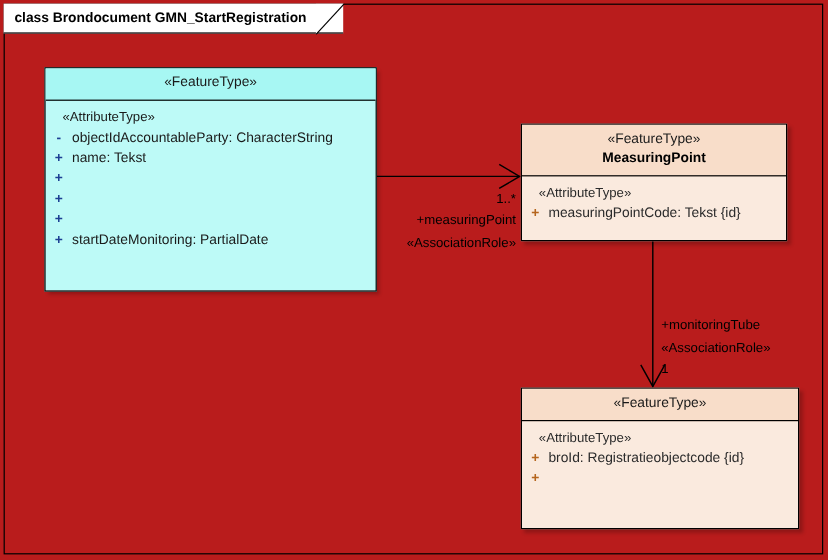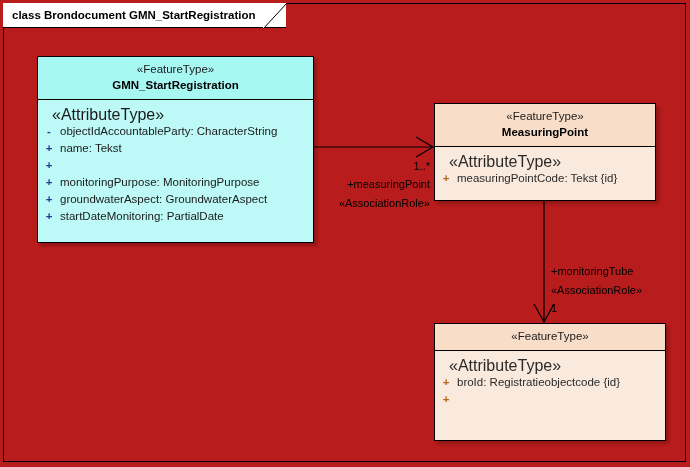--- a/index.html
+++ b/index.html
@@ -85,21 +85,21 @@
   .cls-name {
     font-size: 11.5px;
     font-weight: bold;
     color: #000000;
     line-height: 16px;
   }
   .cls-body {
     padding: 6px 0 6px 0;
   }
   .attr-stereo {
-    font-size: 16px;
+    font-size: 11px;
     color: #1a1a1a;
     padding-left: 14px;
     line-height: 17px;
   }
   .attr-row {
     display: flex;
     font-size: 11.5px;
     line-height: 17px;
     color: #1a1a1a;
   }
@@ -180,42 +180,39 @@
   <div class="lbl r" style="left:318px; top:177px; width:112px;">+measuringPoint</div>
   <div class="lbl r" style="left:318px; top:196px; width:112px;">«AssociationRole»</div>
 
   <div class="lbl" style="left:551px; top:264px;">+monitoringTube</div>
   <div class="lbl" style="left:551px; top:283px;">«AssociationRole»</div>
   <div class="lbl" style="left:551px; top:301px;">1</div>
 
   <div class="classbox cyan" style="left:37px; top:56px; width:277px; height:187px;">
     <div class="cls-head">
       <div class="cls-stereo">«FeatureType»</div>
-      <div class="cls-name">GMN_StartRegistration</div>
     </div>
     <div class="cls-body">
       <div class="attr-stereo">«AttributeType»</div>
       <div class="attr-row">
         <span class="attr-vis">-</span>
         <span class="attr-txt">objectIdAccountableParty: CharacterString</span>
       </div>
       <div class="attr-row">
         <span class="attr-vis">+</span>
         <span class="attr-txt">name: Tekst</span>
       </div>
       <div class="attr-row">
         <span class="attr-vis">+</span>
       </div>
       <div class="attr-row">
         <span class="attr-vis">+</span>
-        <span class="attr-txt">monitoringPurpose: MonitoringPurpose</span>
-      </div>
-      <div class="attr-row">
-        <span class="attr-vis">+</span>
-        <span class="attr-txt">groundwaterAspect: GroundwaterAspect</span>
+      </div>
+      <div class="attr-row">
+        <span class="attr-vis">+</span>
       </div>
       <div class="attr-row">
         <span class="attr-vis">+</span>
         <span class="attr-txt">startDateMonitoring: PartialDate</span>
       </div>
     </div>
   </div>
 
   <div class="classbox peach" style="left:434px; top:103px; width:222px; height:98px;">
     <div class="cls-head">

